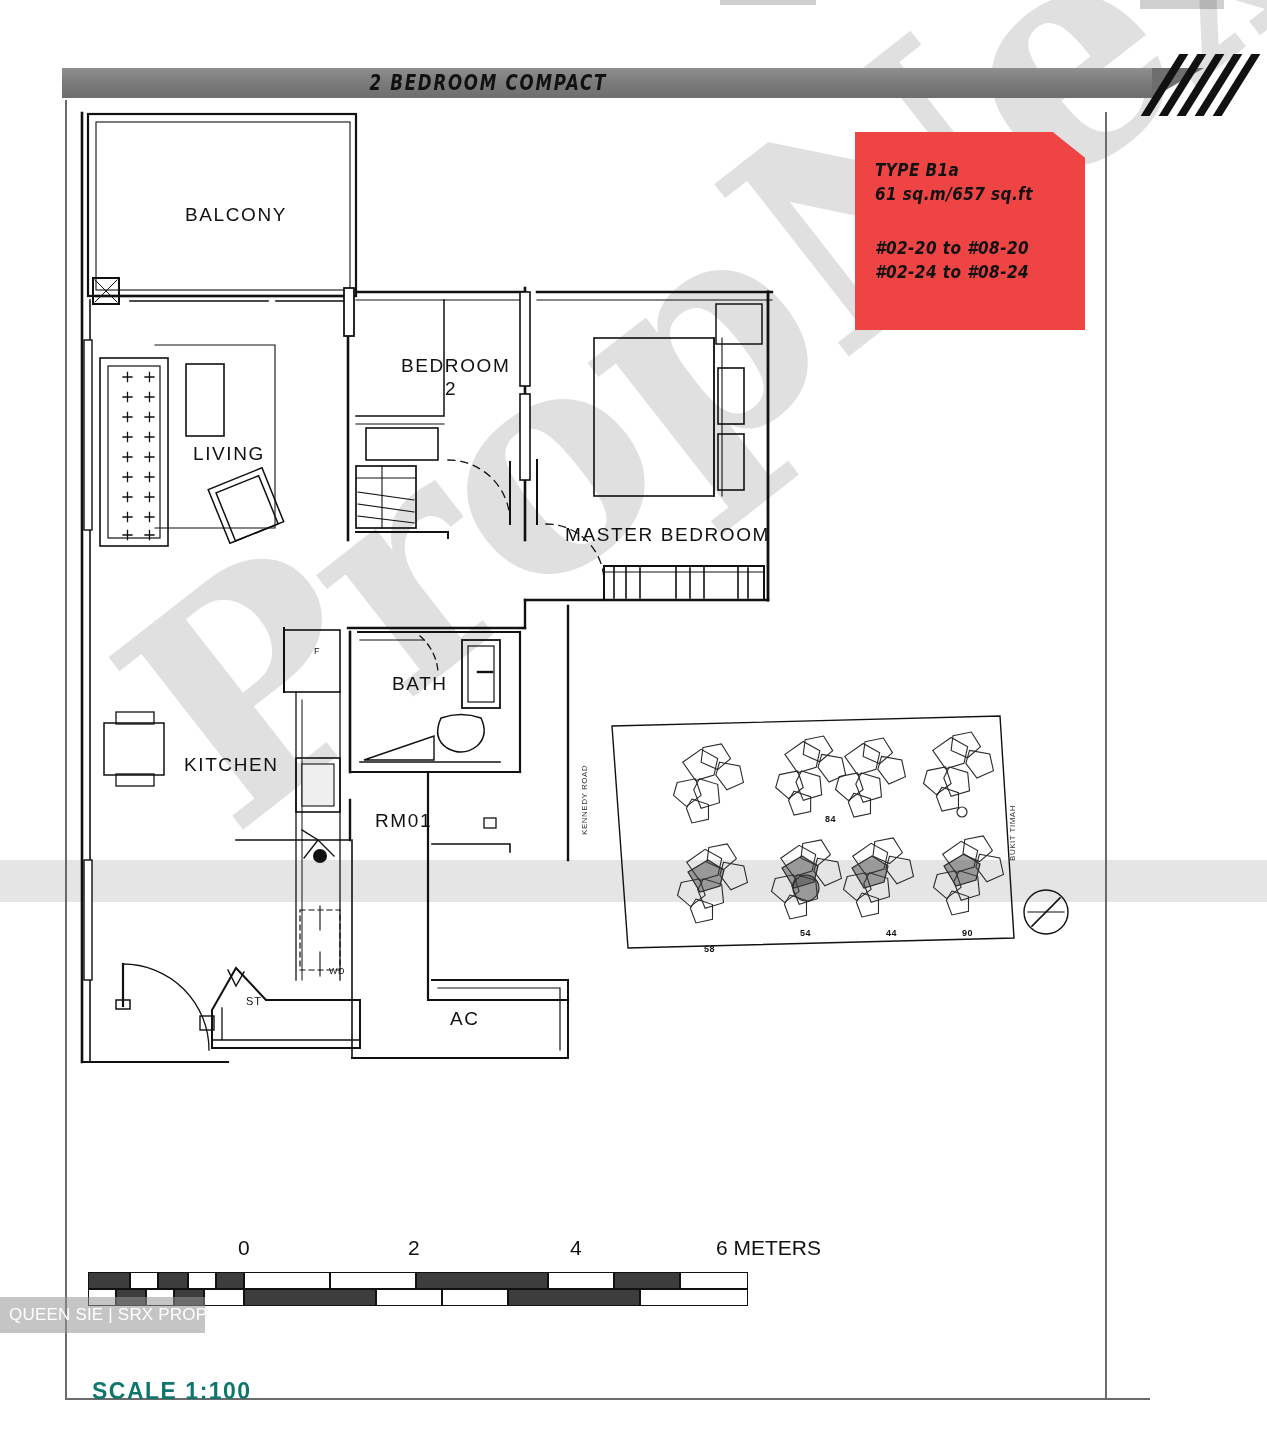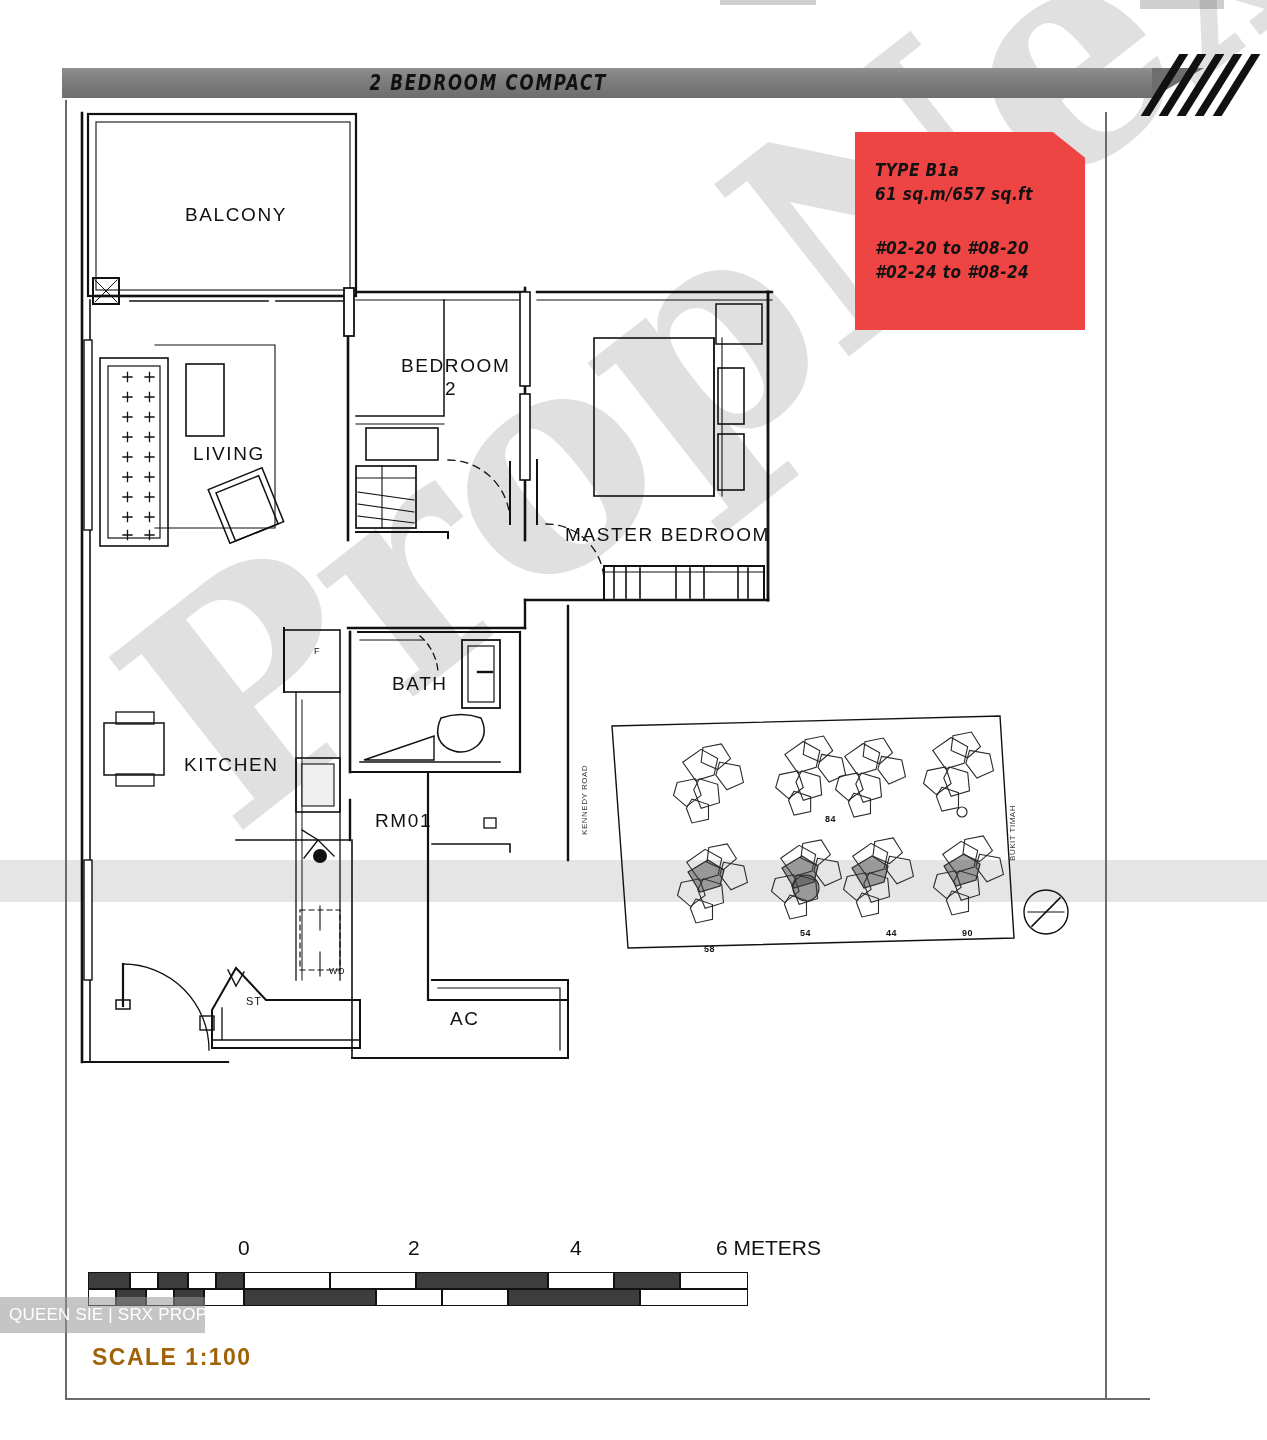--- a/index.html
+++ b/index.html
@@ -91,22 +91,22 @@
   .sb-row.top{top:0;}
   .sb-row.bot{top:17px;}
   .sb-seg{position:absolute;top:0;height:17px;box-sizing:border-box;border:1.5px solid #111;}
   .sb-seg.fill{background:#3d3d3d;}
   .sb-seg.empty{background:#fff;}
   .sb-tick{
     position:absolute;white-space:nowrap;font-size:21px;color:#111;
     font-family:"Liberation Sans",sans-serif;
   }
   .scale-label{
-    position:absolute;left:92px;top:1344px;font-size:23px;font-weight:bold;
-    letter-spacing:1.5px;color:#a16207;font-family:"Liberation Sans",sans-serif;
+    position:absolute;left:92px;top:1378px;font-size:23px;font-weight:bold;
+    letter-spacing:1.5px;color:#0f766e;font-family:"Liberation Sans",sans-serif;
   }
 
   
   .credit{
     position:absolute;left:0;top:1297px;width:205px;height:36px;
     background:rgba(150,150,150,.55);
   }
   .credit span{
     position:absolute;left:9px;top:50%;transform:translateY(-50%);
     color:#fff;font-size:17px;white-space:nowrap;letter-spacing:.2px;

